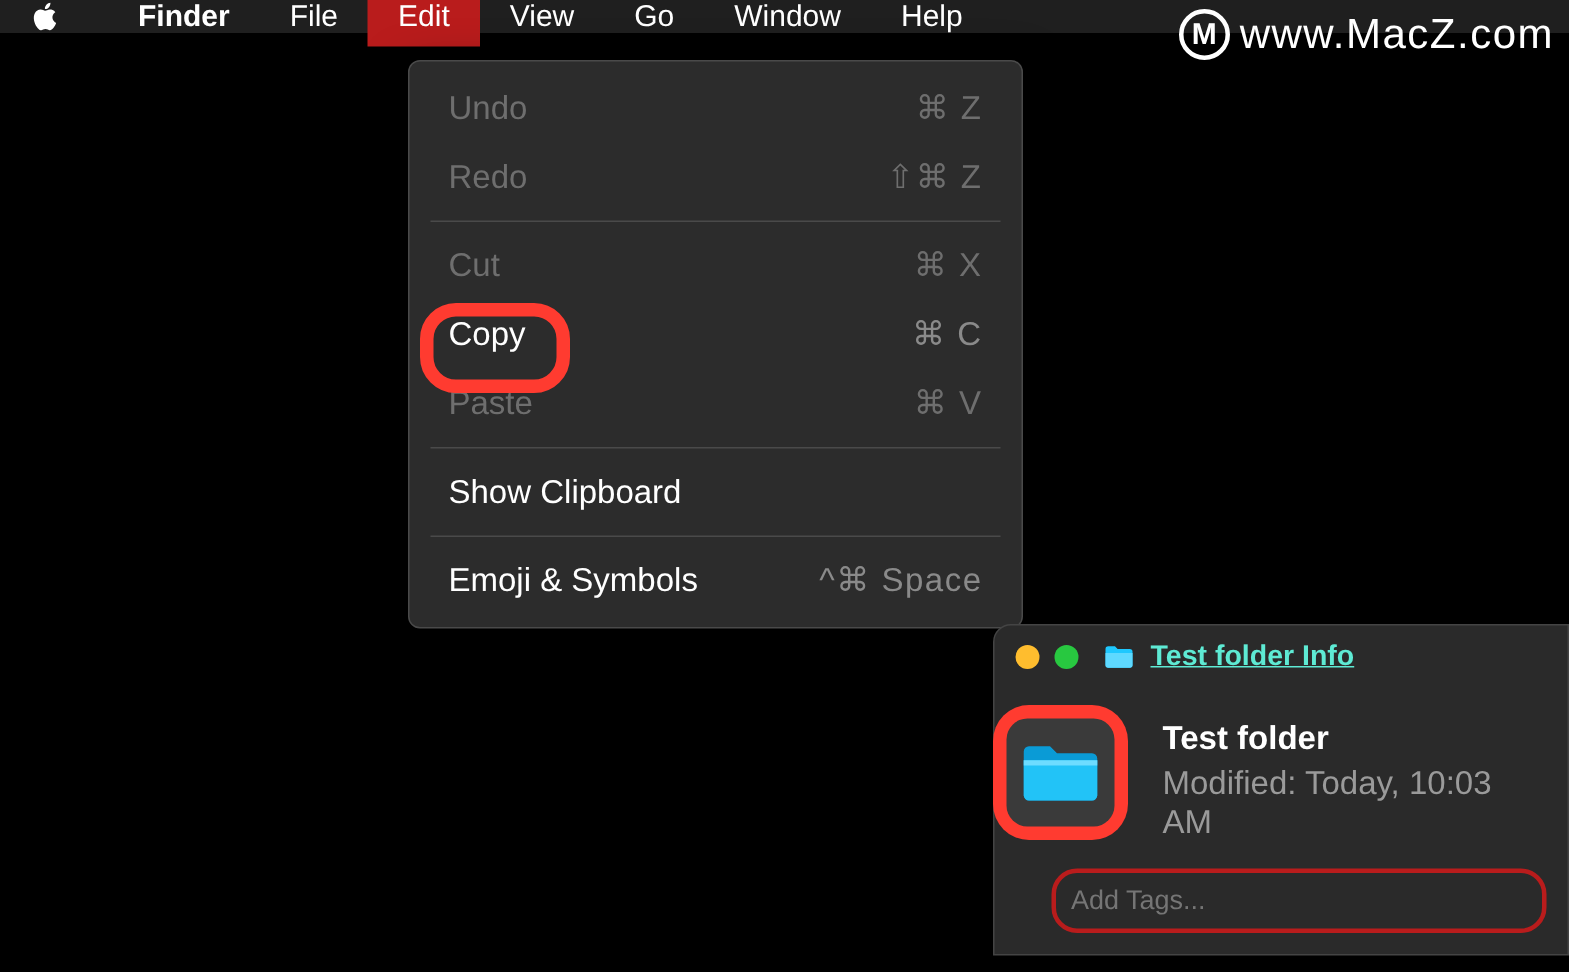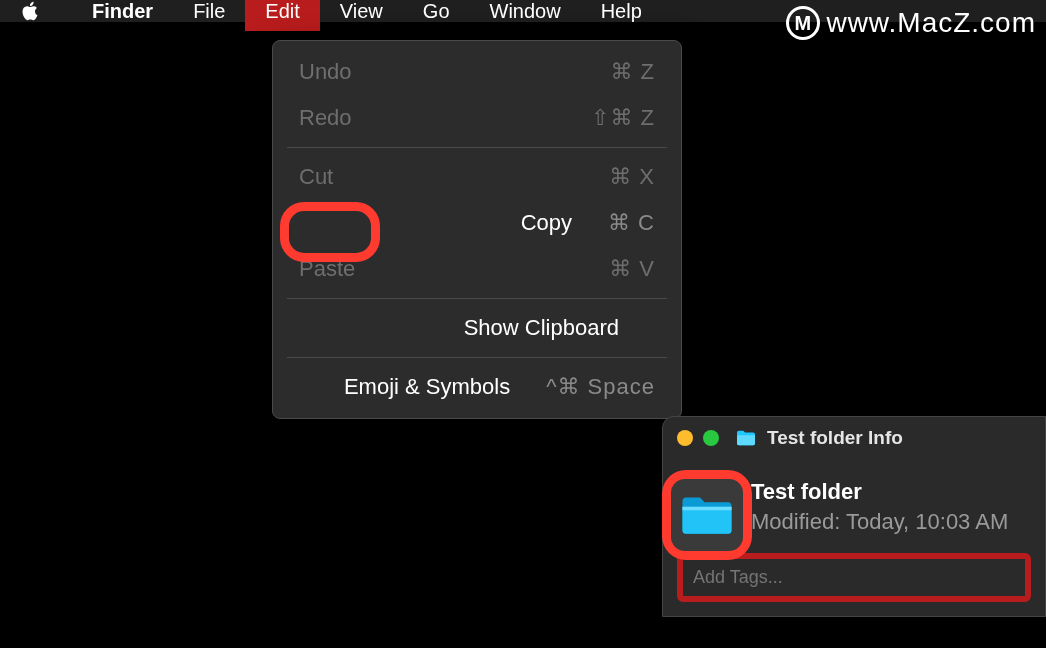--- a/index.html
+++ b/index.html
@@ -65,21 +65,20 @@
       padding: 10px 26px;
       font-size: 22px;
       cursor: default;
       gap: 36px;
     }
     .menu-item.disabled {
       color: #6e6e6e;
     }
     .menu-item.enabled {
       color: #fff;
-      justify-content: flex-end;
     }
     .menu-shortcut {
       color: #6e6e6e;
       font-size: 22px;
       letter-spacing: 1px;
     }
     .menu-item.enabled .menu-shortcut {
       color: #8a8a8a;
     }
     .menu-divider {
@@ -120,27 +119,29 @@
       border-radius: 50%;
     }
     .tl-close { background: #ffbd2e; }
     .tl-min { background: #28c840; }
     .titlebar-folder-icon {
       width: 22px;
       height: 18px;
       margin-left: 6px;
     }
     .titlebar-text {
-      color: #e5e5e5;
+      color: #5eead4;
       font-size: 19px;
       font-weight: 600;
+      text-decoration: underline;
     }
     .info-body {
       padding: 0 14px 14px 14px;
       position: relative;
+      margin-left: 24px;
     }
     .info-header {
       display: flex;
       align-items: flex-start;
       gap: 14px;
       margin-left: 74px;
       padding-top: 20px;
     }
     .info-details {
       display: flex;
@@ -151,22 +152,22 @@
       font-size: 22px;
       font-weight: 700;
     }
     .info-modified {
       color: #9a9a9a;
       font-size: 22px;
       margin-top: 4px;
     }
     .tags-field {
       margin-top: 18px;
-      border: 6px solid #b91c1c;
-      border-radius: 6px;
+      border: 3px solid #b91c1c;
+      border-radius: 17px;
       padding: 8px 10px;
       color: #7a7a7a;
       font-size: 18px;
       background: transparent;
       width: 100%;
     }
     .big-folder-highlight {
       position: absolute;
       top: 470px;
       left: 662px;

